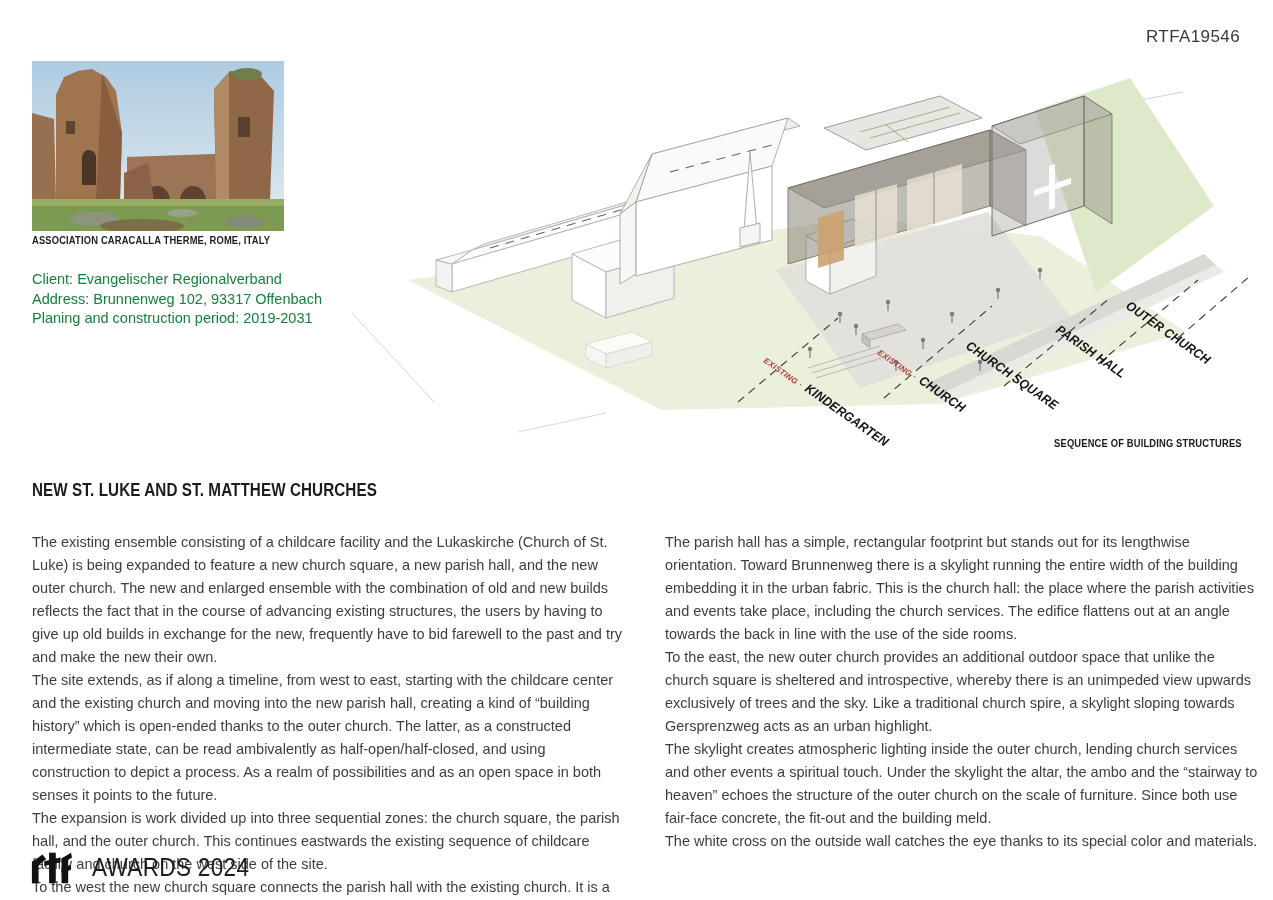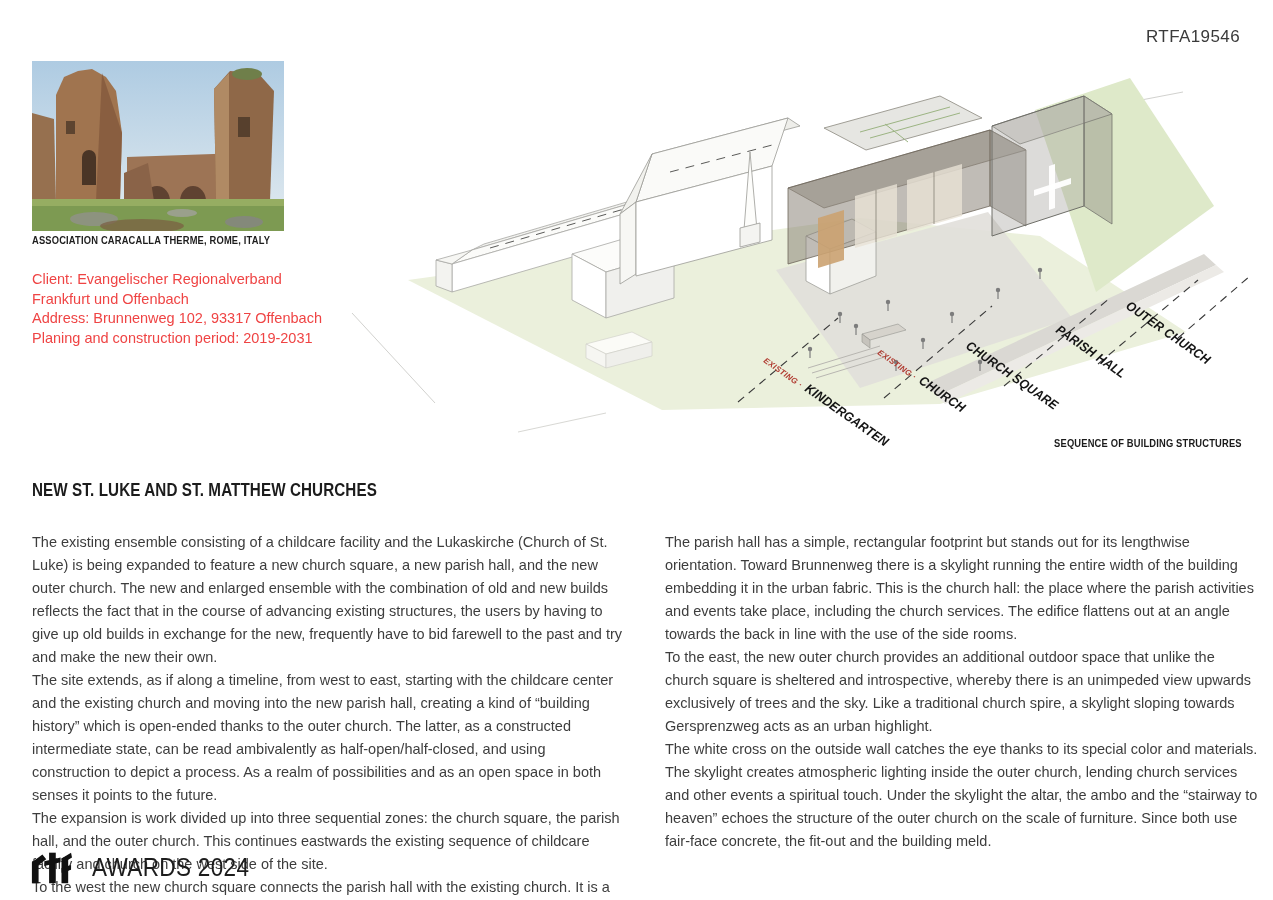--- a/index.html
+++ b/index.html
@@ -7,21 +7,21 @@
         font-family:Liberation Sans, sans-serif;color:#3d3d3d;}
 
   .ref-id{position:absolute;top:27px;right:33px;font-size:17px;letter-spacing:.4px;color:#3a3a3a;}
 
   .photo-frame{position:absolute;left:32px;top:61px;width:252px;height:170px;}
   .photo-frame svg{display:block;}
 
   .photo-caption{position:absolute;left:32px;top:234px;font-size:11px;font-weight:bold;color:#1d1d1d;
         letter-spacing:.2px;transform:scaleX(.85);transform-origin:left;white-space:nowrap;}
 
-  .client-block{position:absolute;left:32px;top:270px;width:280px;font-size:14.5px;line-height:19.6px;color:#ef4444;}
+  .client-block{position:absolute;left:32px;top:270px;width:280px;font-size:14.5px;line-height:19.6px;color:#15803d;}
   .client-block div{white-space:nowrap;}
 
   .diagram{position:absolute;left:340px;top:66px;width:910px;height:395px;}
   .diagram svg{display:block;}
 
   .zone-label{position:absolute;transform-origin:left top;transform:rotate(35deg);
         display:flex;align-items:baseline;gap:5px;white-space:nowrap;}
   .zone-prefix{font-size:8px;font-weight:bold;font-style:italic;color:#b03a30;letter-spacing:.3px;}
   .zone-name{font-size:13px;font-weight:bold;font-style:italic;color:#141414;letter-spacing:.2px;
         transform:scaleX(.92);transform-origin:left;}
@@ -84,21 +84,20 @@
       <ellipse cx="150" cy="152" rx="15" ry="4" fill="#9aa08c"></ellipse>
       <ellipse cx="212" cy="161" rx="19" ry="6" fill="#84897a"></ellipse>
       <ellipse cx="110" cy="165" rx="42" ry="7" fill="#7a5c41" opacity=".7"></ellipse>
     </svg>
   </div>
 
   <div class="photo-caption">ASSOCIATION CARACALLA THERME, ROME, ITALY</div>
 
   <div class="client-block">
     <div>Client: Evangelischer Regionalverband</div>
-    <div>Frankfurt und Offenbach</div>
     <div>Address: Brunnenweg 102, 93317 Offenbach</div>
     <div>Planing and construction period: 2019-2031</div>
   </div>
 
   <div class="diagram">
     <svg width="910" height="395" viewBox="0 0 910 395">
 
       <line x1="12" y1="247" x2="95" y2="337" stroke="#d2d2cf" stroke-width="1"></line>
       <line x1="178" y1="366" x2="266" y2="347" stroke="#d8d8d4" stroke-width="1"></line>
       <line x1="796" y1="35" x2="843" y2="26" stroke="#d2d2cf" stroke-width="1"></line>
@@ -244,22 +243,22 @@
   <div class="col col-left">
     <p>The existing ensemble consisting of a childcare facility and the Lukaskirche (Church of St. Luke) is being expanded to feature a new church square, a new parish hall, and the new outer church. The new and enlarged ensemble with the combination of old and new builds reflects the fact that in the course of advancing existing structures, the users by having to give up old builds in exchange for the new, frequently have to bid farewell to the past and try and make the new their own.</p>
     <p>The site extends, as if along a timeline, from west to east, starting with the childcare center and the existing church and moving into the new parish hall, creating a kind of “building history” which is open-ended thanks to the outer church. The latter, as a constructed intermediate state, can be read ambivalently as half-open/half-closed, and using construction to depict a process. As a realm of possibilities and as an open space in both senses it points to the future.</p>
     <p>The expansion is work divided up into three sequential zones: the church square, the parish hall, and the outer church. This continues eastwards the existing sequence of childcare facility and church on the west side of the site.</p>
     <p>To the west the new church square connects the parish hall with the existing church. It is a public square, allowing visitors to the church and parish hall to disperse easily, and encourages social gatherings such as events and festivities. Facing Brunnenweg to the south, the “street altar” opens onto the street and the urban environment, highlighting the ensemble's ecclesiastical function.</p>
   </div>
 
   <div class="col col-right">
     <p>The parish hall has a simple, rectangular footprint but stands out for its lengthwise orientation. Toward Brunnenweg there is a skylight running the entire width of the building embedding it in the urban fabric. This is the church hall: the place where the parish activities and events take place, including the church services. The edifice flattens out at an angle towards the back in line with the use of the side rooms.</p>
     <p>To the east, the new outer church provides an additional outdoor space that unlike the church square is sheltered and introspective, whereby there is an unimpeded view upwards exclusively of trees and the sky. Like a traditional church spire, a skylight sloping towards Gersprenzweg acts as an urban highlight.</p>
+    <p>The skylight creates atmospheric lighting inside the outer church, lending church services and other events a spiritual touch. Under the skylight the altar, the ambo and the “stairway to heaven” echoes the structure of the outer church on the scale of furniture. Since both use fair-face concrete, the fit-out and the building meld.</p>
     <p>The white cross on the outside wall catches the eye thanks to its special color and materials.</p>
-    <p>The skylight creates atmospheric lighting inside the outer church, lending church services and other events a spiritual touch. Under the skylight the altar, the ambo and the “stairway to heaven” echoes the structure of the outer church on the scale of furniture. Since both use fair-face concrete, the fit-out and the building meld.</p>
   </div>
 
   <div class="footer">
     <svg class="logo-mark" width="42" height="38" viewBox="0 0 44 38">
       <g fill="#111111">
         <path d="M2,14 L13,6 L17,11 L9,17 L9,36 L2,36 Z"></path>
         <path d="M20,4 L27,4 L27,36 L20,36 Z"></path>
         <path d="M15,13 L32,9 L32,14 L15,18 Z"></path>
         <path d="M33,10 L40,7 L40,36 L33,36 Z"></path>
         <path d="M33,10 L43,4 L44,9 L34,15 Z"></path>

